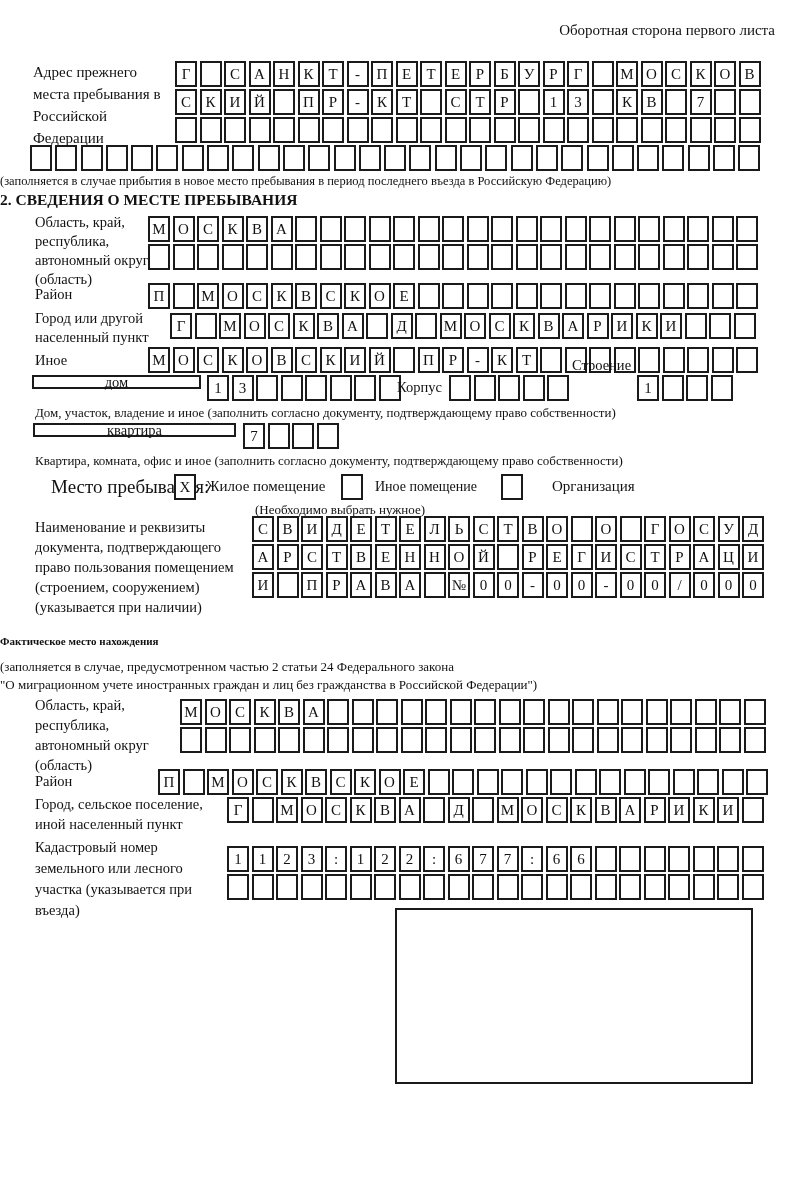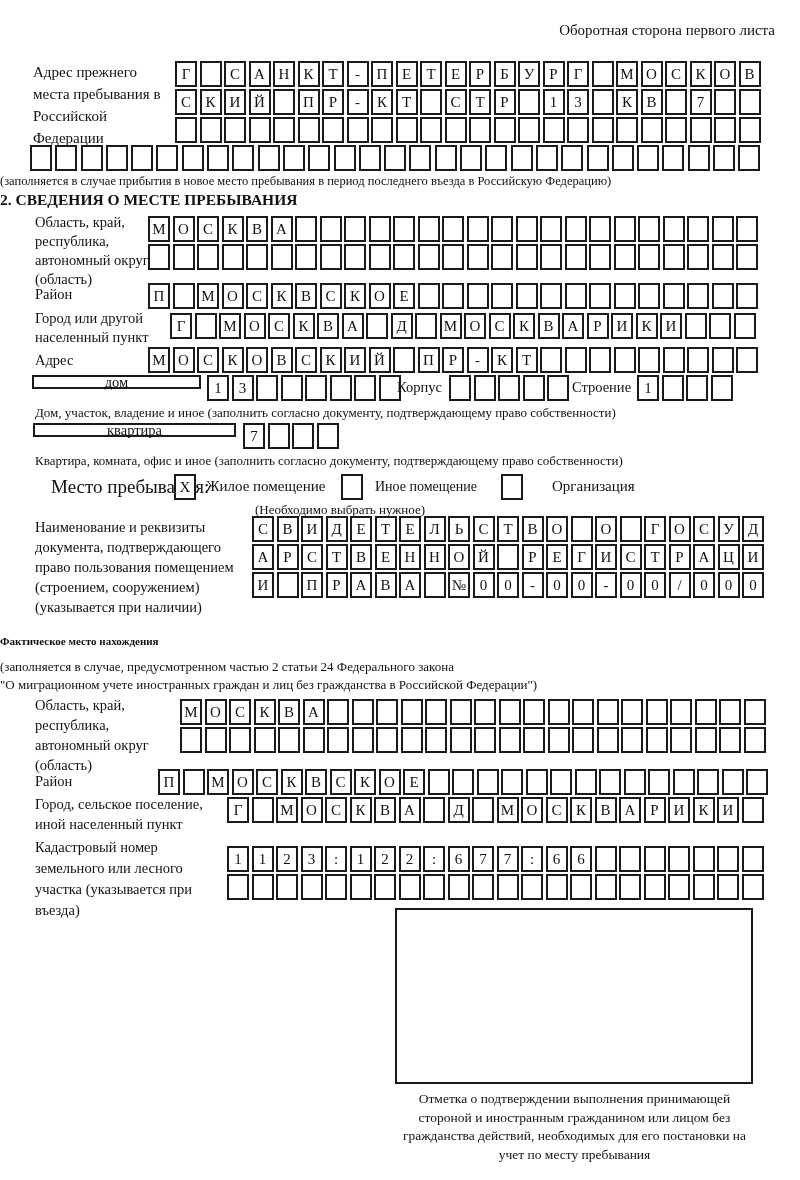--- a/index.html
+++ b/index.html
@@ -252,21 +252,21 @@
       <span class="cell">А</span>
       <span class="cell">Р</span>
       <span class="cell">И</span>
       <span class="cell">К</span>
       <span class="cell">И</span>
       <span class="cell"></span>
       <span class="cell"></span>
       <span class="cell"></span>
     </div>
 
-  <div class="label" style="left:35px;top:351px;">Адрес</div>
+  <div class="label" style="left:35px;top:351px;">Иное</div>
   <div class="box-row" style="left:148px;top:347px;">
       <span class="cell">М</span>
       <span class="cell">О</span>
       <span class="cell">С</span>
       <span class="cell">К</span>
       <span class="cell">О</span>
       <span class="cell">В</span>
       <span class="cell">С</span>
       <span class="cell">К</span>
       <span class="cell">И</span>
@@ -300,21 +300,21 @@
       <span class="cell"></span>
     </div>
   <div class="label" style="left:397px;top:378px;">Корпус</div>
   <div class="box-row" style="left:449px;top:375px;">
       <span class="cell"></span>
       <span class="cell"></span>
       <span class="cell"></span>
       <span class="cell"></span>
       <span class="cell"></span>
     </div>
-  <div class="label" style="left:572px;top:378px;">Строение</div>
+  <div class="label" style="left:572px;top:356px;">Строение</div>
   <div class="box-row" style="left:637px;top:375px;">
       <span class="cell">1</span>
       <span class="cell"></span>
       <span class="cell"></span>
       <span class="cell"></span>
     </div>
   <div class="note" style="left:35px;top:405px;">Дом, участок, владение и иное (заполнить согласно документу, подтверждающему право собственности)</div>
 
   <div class="wide-box" style="left:33px;top:423px;width:203px;">квартира</div>
   <div class="box-row" style="left:243px;top:423px;">
@@ -568,15 +568,14 @@
       <span class="cell"></span>
       <span class="cell"></span>
       <span class="cell"></span>
       <span class="cell"></span>
       <span class="cell"></span>
       <span class="cell"></span>
       <span class="cell"></span>
     </div>
 
   <div class="stamp-box" style="left:395px;top:908px;width:358px;height:176px;"></div>
-  <div class="abs" style="left:392px;top:1090px;width:365px;text-align:center;font-size:13.5px;line-height:18.5px;">Отметка о подтверждении выполнения принимающей стороной и иностранным гражданином или лицом без гражданства действий, необходимых для его постановки на учет по месту пребывания</div>
 
 </div>
 
 </body></html>

